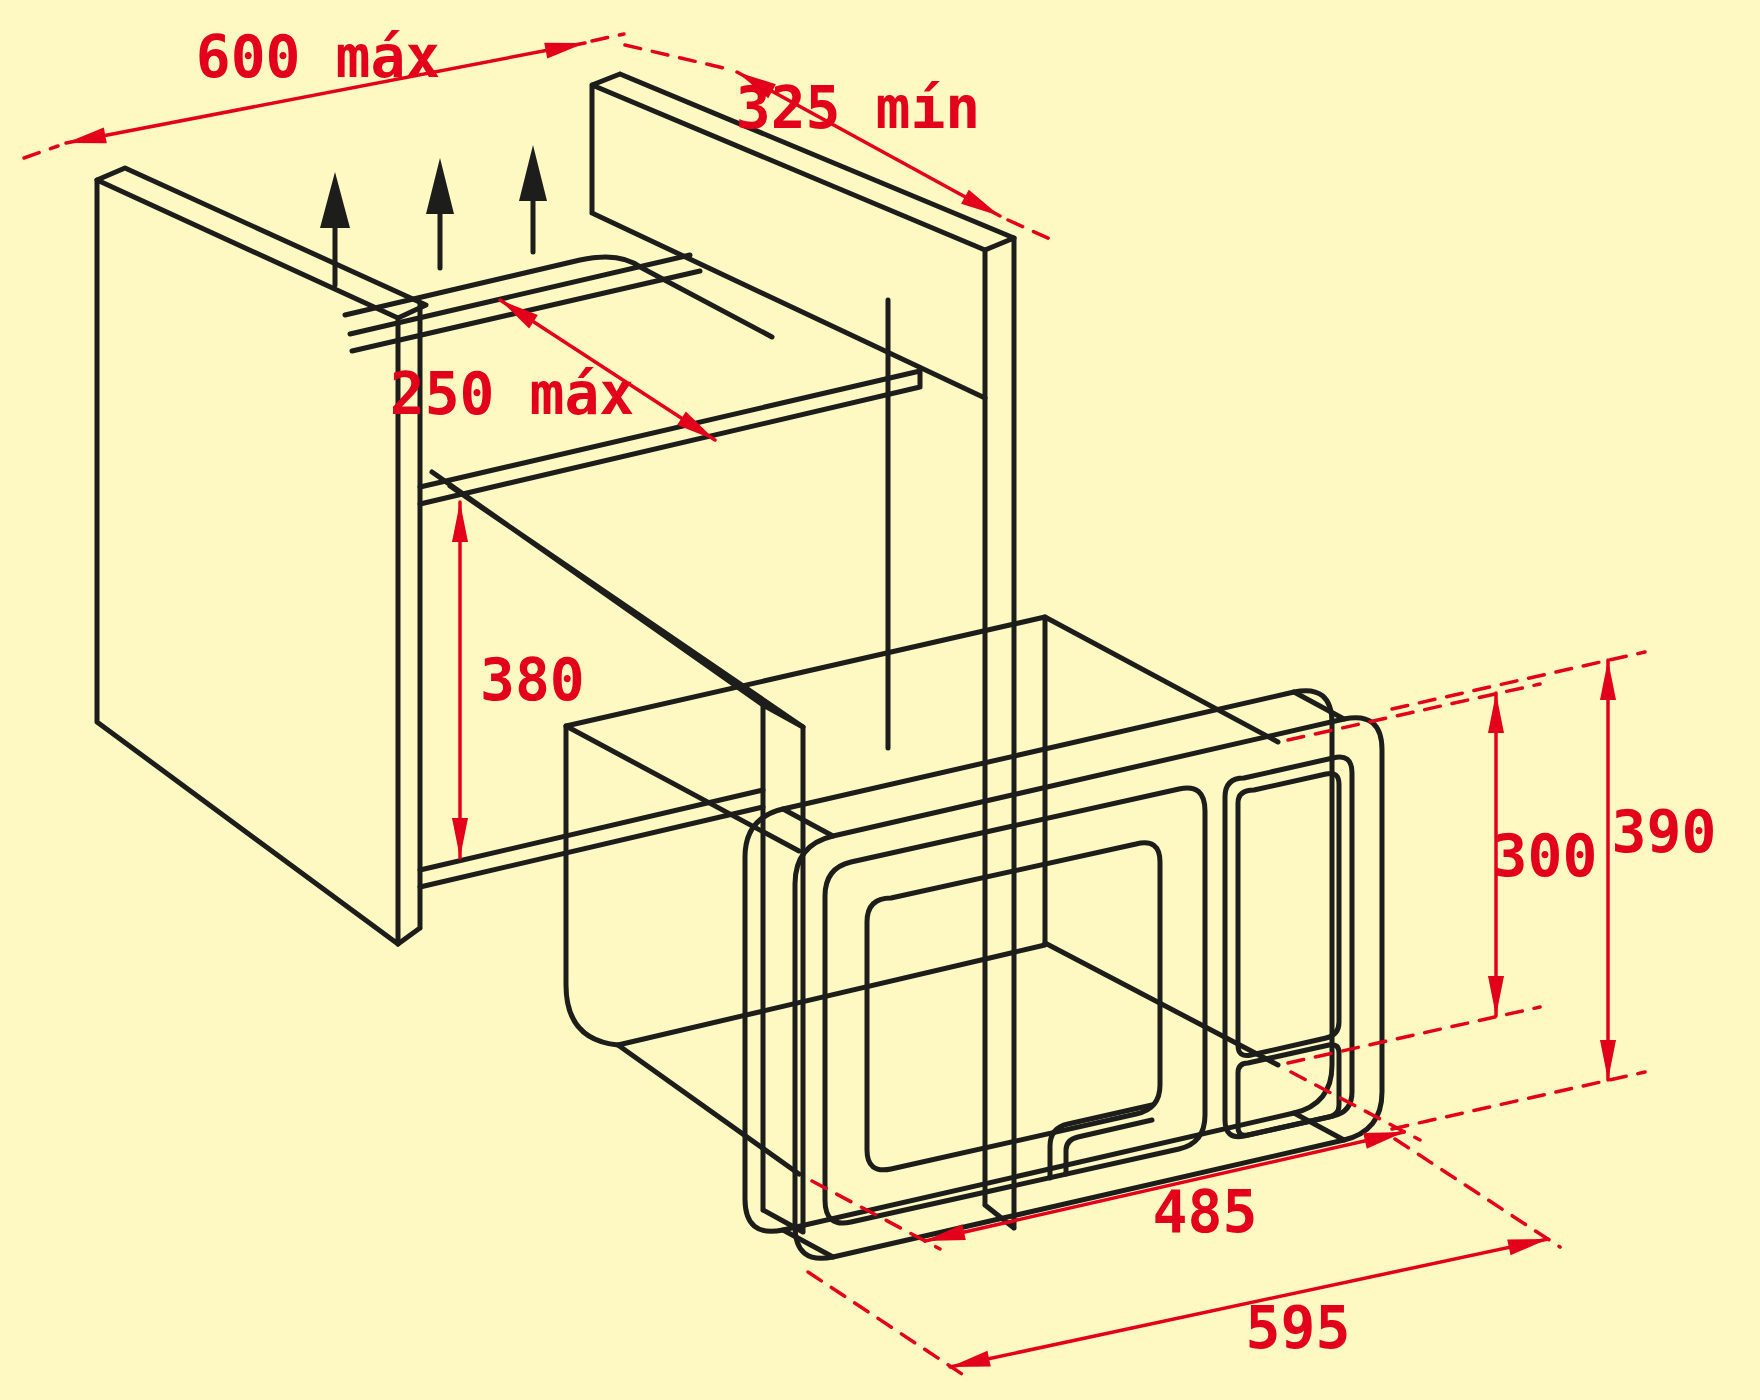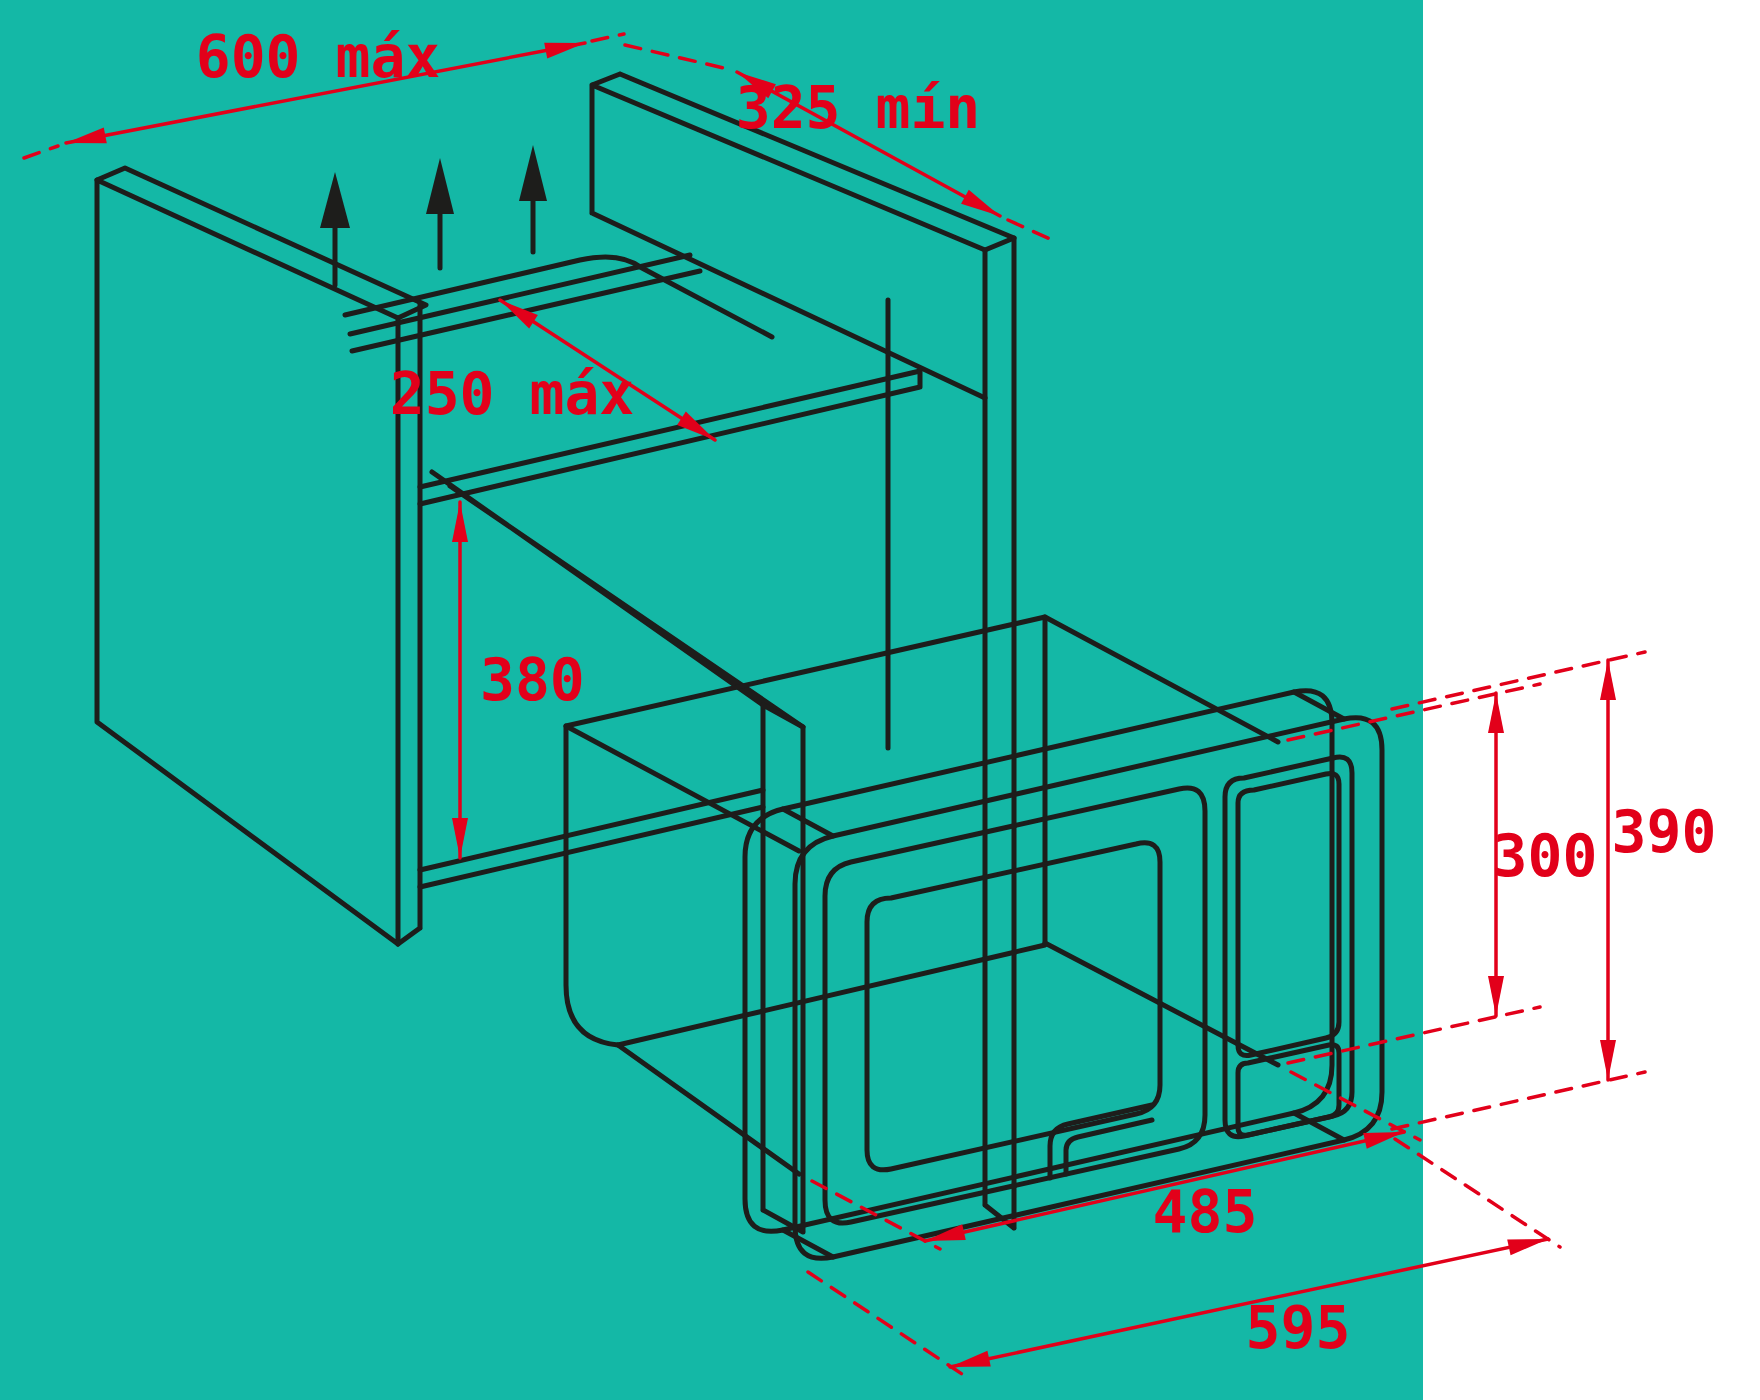--- a/index.html
+++ b/index.html
@@ -1,16 +1,16 @@
 <!DOCTYPE html>
 <html><head>
 <meta charset="utf-8">
 <style>
   html,body{margin:0;padding:0;background:#ffffff;}
-  .stage{width:1423px;height:1400px;position:relative;background:#14b8a6;}
+  .stage{width:1760px;height:1400px;position:relative;background:#fef9c3;}
   svg{display:block;}
   .blk{stroke:#1d1d1b;stroke-width:5;fill:none;stroke-linecap:round;stroke-linejoin:round;}
   .blkf{fill:#1d1d1b;stroke:none;}
   .dim{stroke:#e2001a;stroke-width:3.5;fill:none;stroke-linecap:round;}
   .dimd{stroke:#e2001a;stroke-width:3.5;fill:none;stroke-dasharray:16 12;stroke-linecap:round;}
   .dim-text{font-family:"DejaVu Sans Mono",monospace;font-weight:bold;font-size:58px;fill:#e2001a;}
   .mid{text-anchor:middle;}
 </style>
 </head>
 <body>

